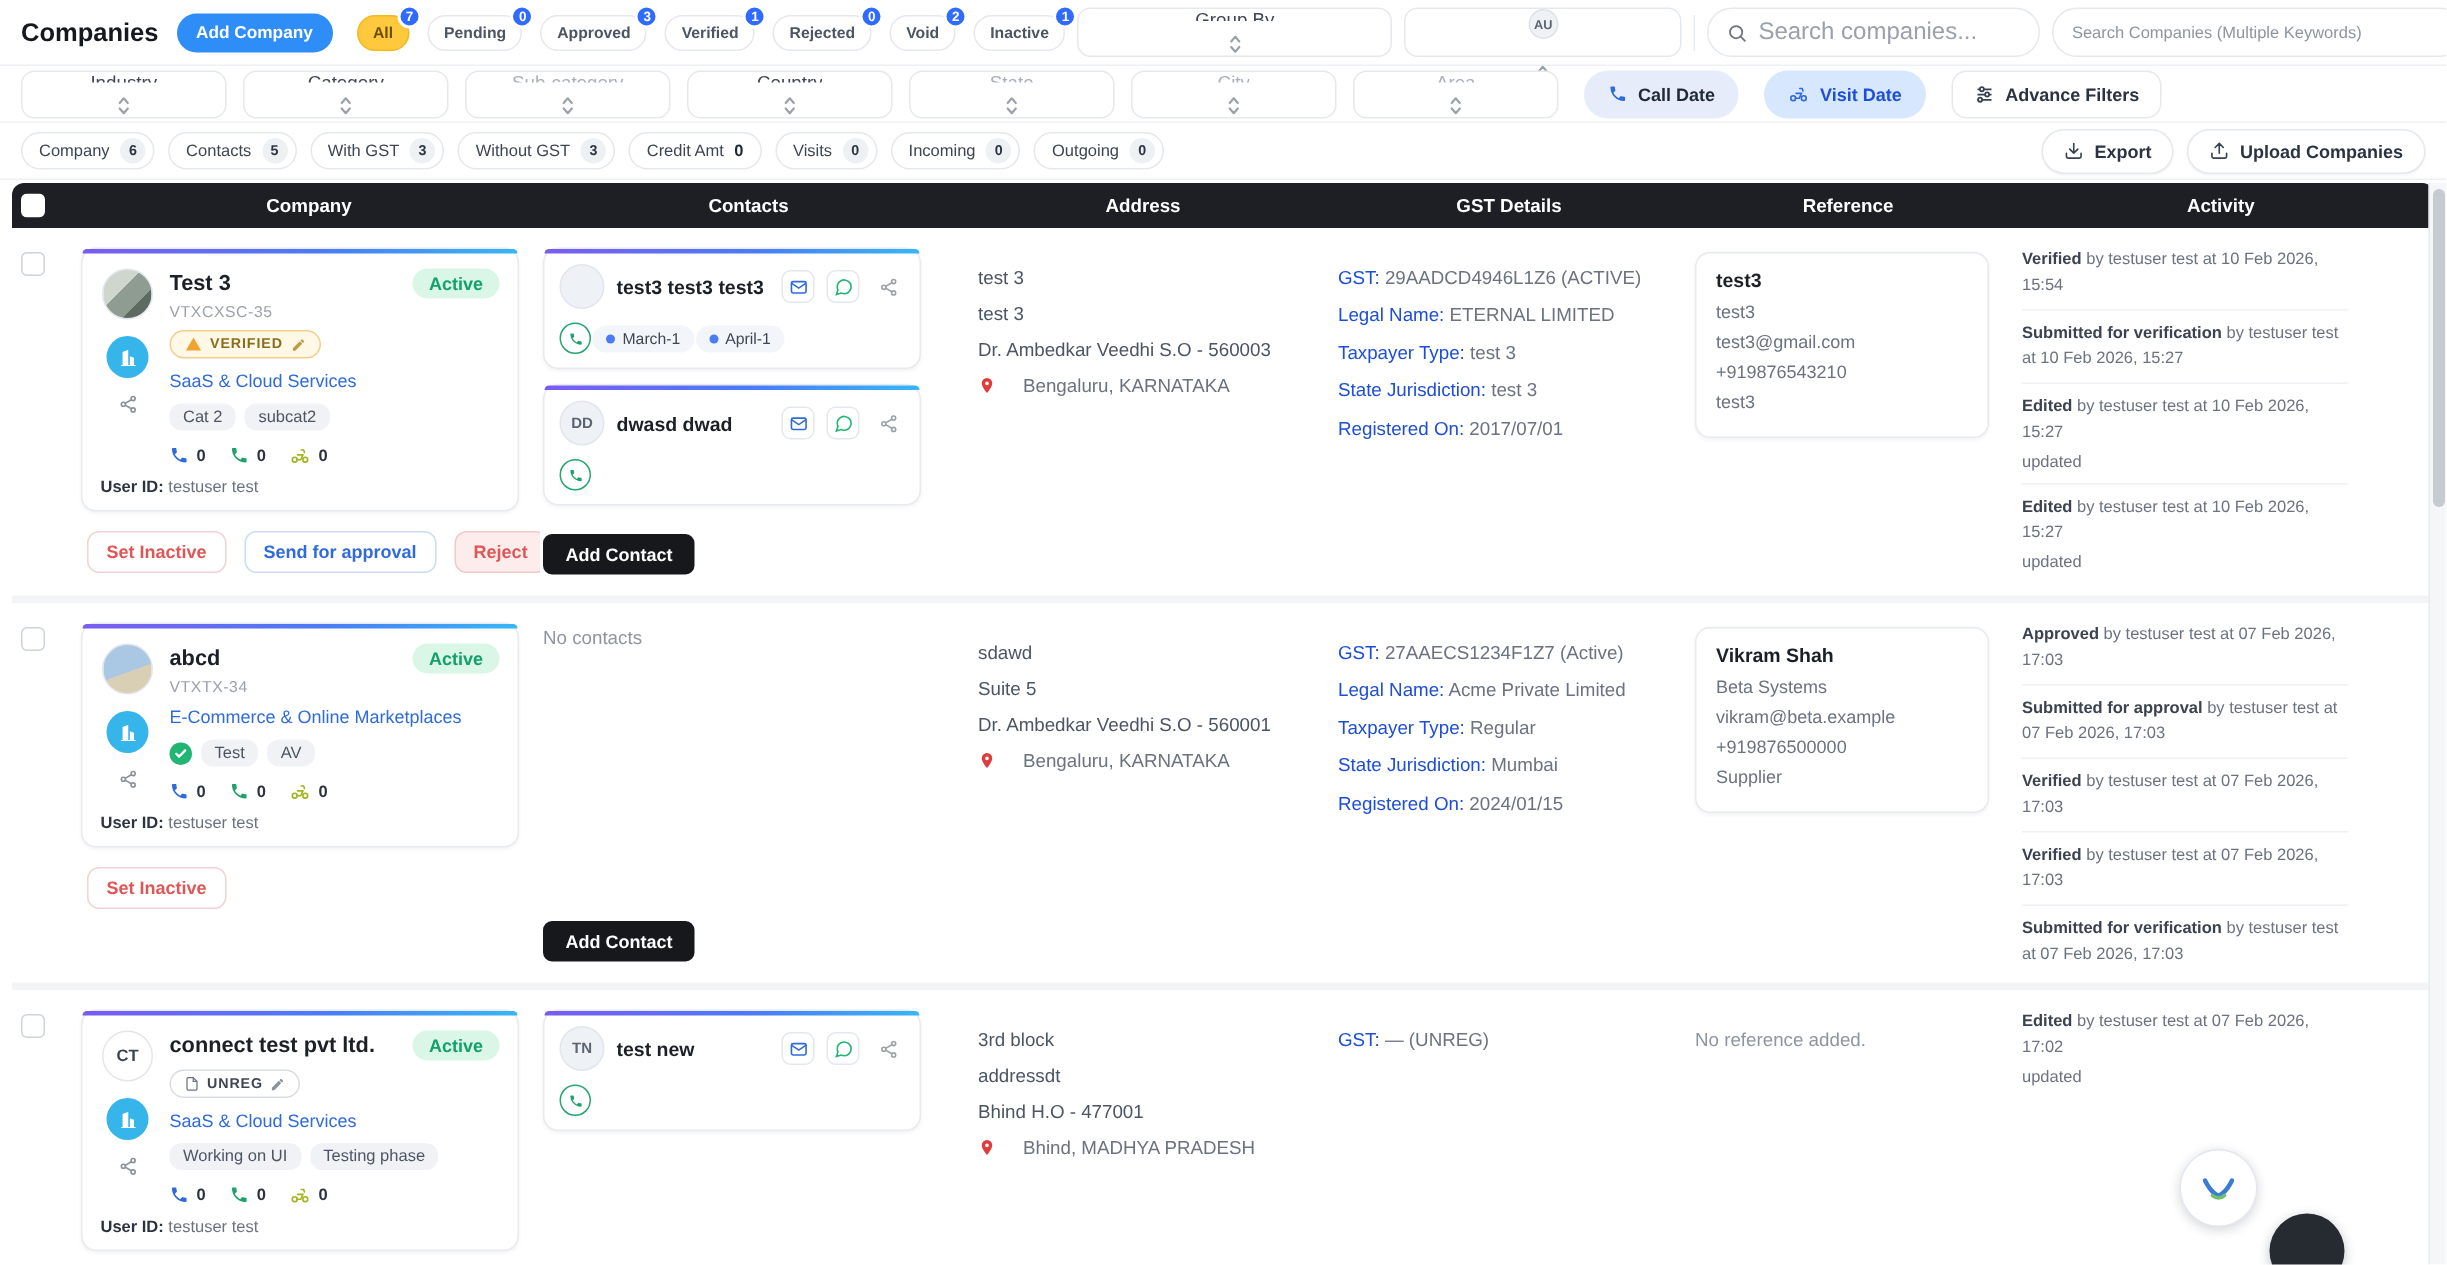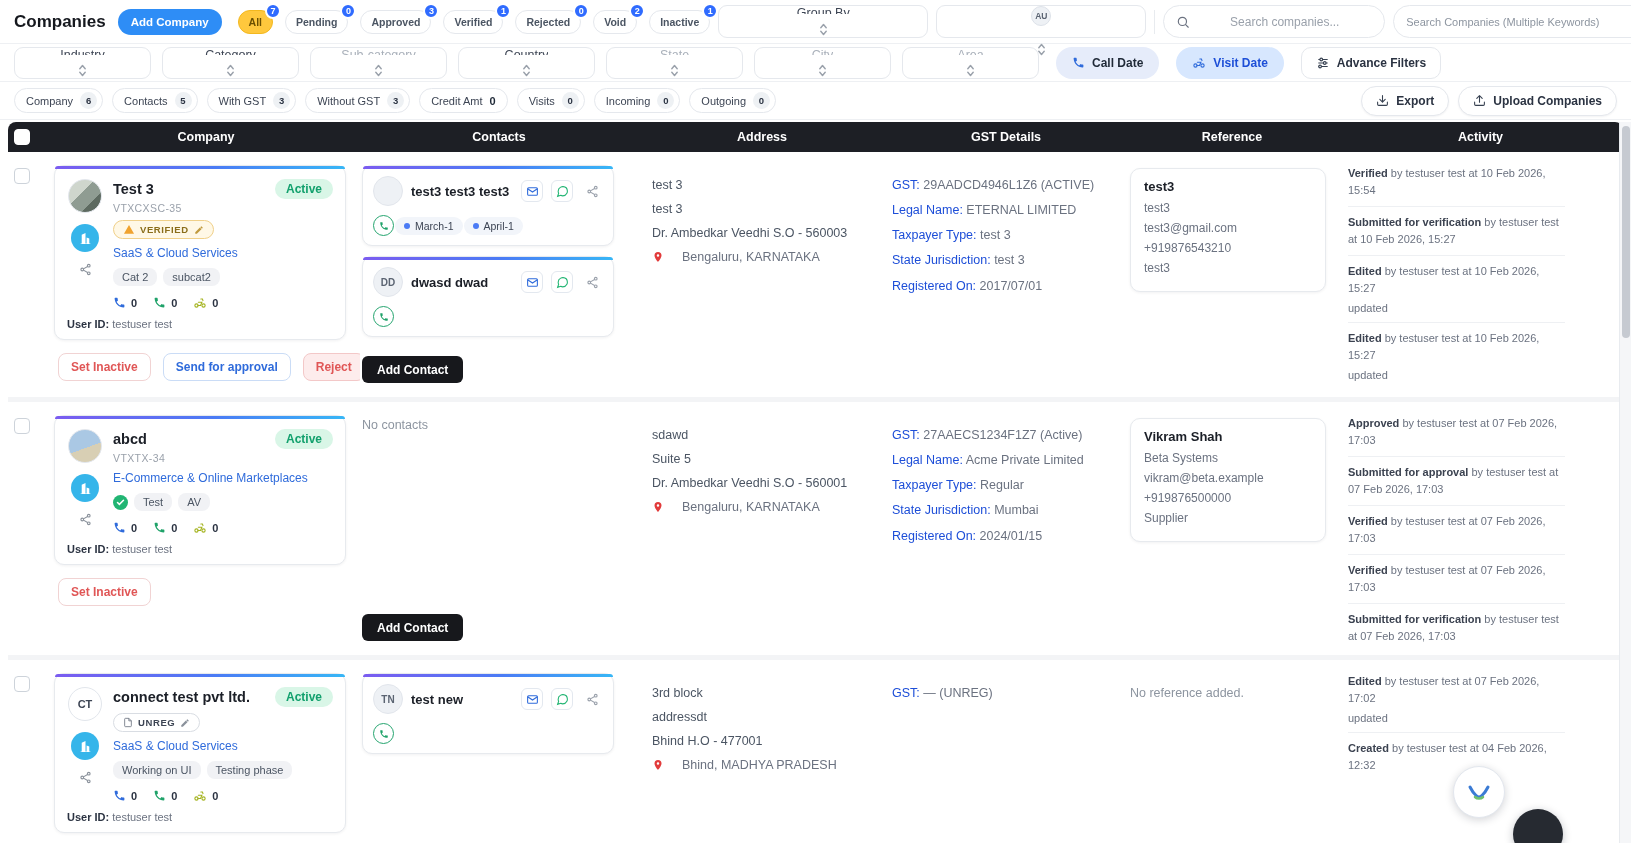--- a/index.html
+++ b/index.html
@@ -12,25 +12,25 @@
 .topbar{display:flex;align-items:center;gap:8px;height:44px;padding:0 14px;border-bottom:1px solid #eef0f3;}
 .page-title{font-size:17px;font-weight:700;color:#15181e;white-space:nowrap;}
 .btn-add{background:#2e8df6;color:#fff;border-radius:14px;height:26px;padding:0 13px;font-size:11.5px;font-weight:700;margin-left:4px;white-space:nowrap;}
 .pills{display:flex;gap:12px;align-items:center;margin-left:8px;}
 .pill{position:relative;height:24px;padding:0 10px;border-radius:12px;background:#fff;border:1px solid #e5e8ed;font-size:10.5px;font-weight:600;color:#4b5563;display:flex;align-items:center;white-space:nowrap;}
 .pill-active{background:#ffc83d;border-color:#f3b81f;color:#6b4f00;}
 .pill-badge{position:absolute;top:-8px;right:-9px;min-width:16px;height:16px;border-radius:9px;background:#2f6bff;color:#fff;font-size:9px;font-weight:700;display:flex;align-items:center;justify-content:center;padding:0 3px;border:2px solid #fff;}
 .select{display:flex;align-items:center;gap:8px;height:33px;border:1px solid #e5e8ed;border-radius:9px;padding:0 10px;background:#fff;font-size:12.5px;color:#3d4554;cursor:pointer;flex-direction:column;}
 .sel-label{flex:1;white-space:nowrap;overflow:hidden;}
 .sel-groupby{width:210px;margin-left:auto;flex:none;}
-.sel-users{width:210px;flex:none;}
+.sel-users{width:185px;flex:none;}
 .avatar-xs{width:20px;height:20px;border-radius:50%;background:#eef1f5;color:#5b6472;font-size:8.5px;font-weight:700;display:flex;align-items:center;justify-content:center;border:1px solid #dde2e9;flex:none;}
 .vdiv{width:1px;height:24px;background:#e8ebef;flex:none;}
 .search-pill{display:flex;align-items:center;gap:7px;width:222px;height:33px;border:1px solid #e5e8ed;border-radius:17px;padding:0 12px;background:#fff;flex:none;}
-.search-input{flex:1;font-size:12px;color:#374151;min-width:0;text-align:center;}
+.search-input{flex:1;font-size:16px;color:#374151;min-width:0;}
 .search-input::placeholder{color:#9aa1ab;}
 .multi-search{width:275px;height:33px;border:1px solid #e5e8ed;border-radius:17px;padding:0 12px;font-size:11px;color:#374151;flex:none;}
 .multi-search::placeholder{color:#8d95a0;}
 .chev{display:flex;flex:none;}
 
 
 .filterbar{display:flex;align-items:center;gap:11px;height:38px;padding:0 14px;border-bottom:1px solid #eef0f3;}
 .fsel-group{display:flex;gap:11px;}
 .fsel{width:137px;height:32px;}
 .fsel.muted .sel-label{color:#a9b0ba;}
@@ -838,23 +838,20 @@
           <div class="gst-line"><b>GST:</b> — (UNREG)</div>
         </div>
         <div class="cell ref-cell">
           <div class="no-ref">No reference added.</div>
         </div>
         <div class="cell act-cell">
           <div class="act-item">
             <div class="act-line"><b>Edited</b> by testuser test at 07 Feb 2026, 17:02</div>
             <div class="act-note">updated</div>
           </div>
-          <div class="act-item">
-            <div class="act-line"><b>Created</b> by testuser test at 04 Feb 2026, 12:32</div>
-          </div>
         </div>
       </div>
     </div>
 </div>
 
 <div class="vtrack">
   <div class="vthumb"></div>
 </div>
 
 <div class="fab-white">

